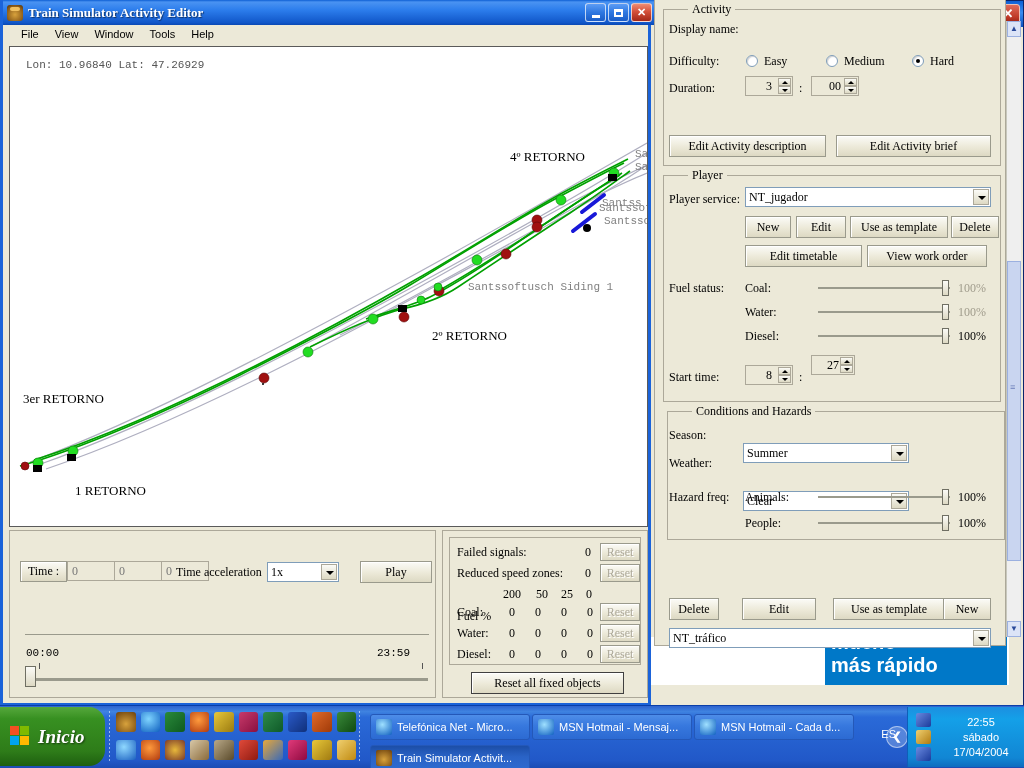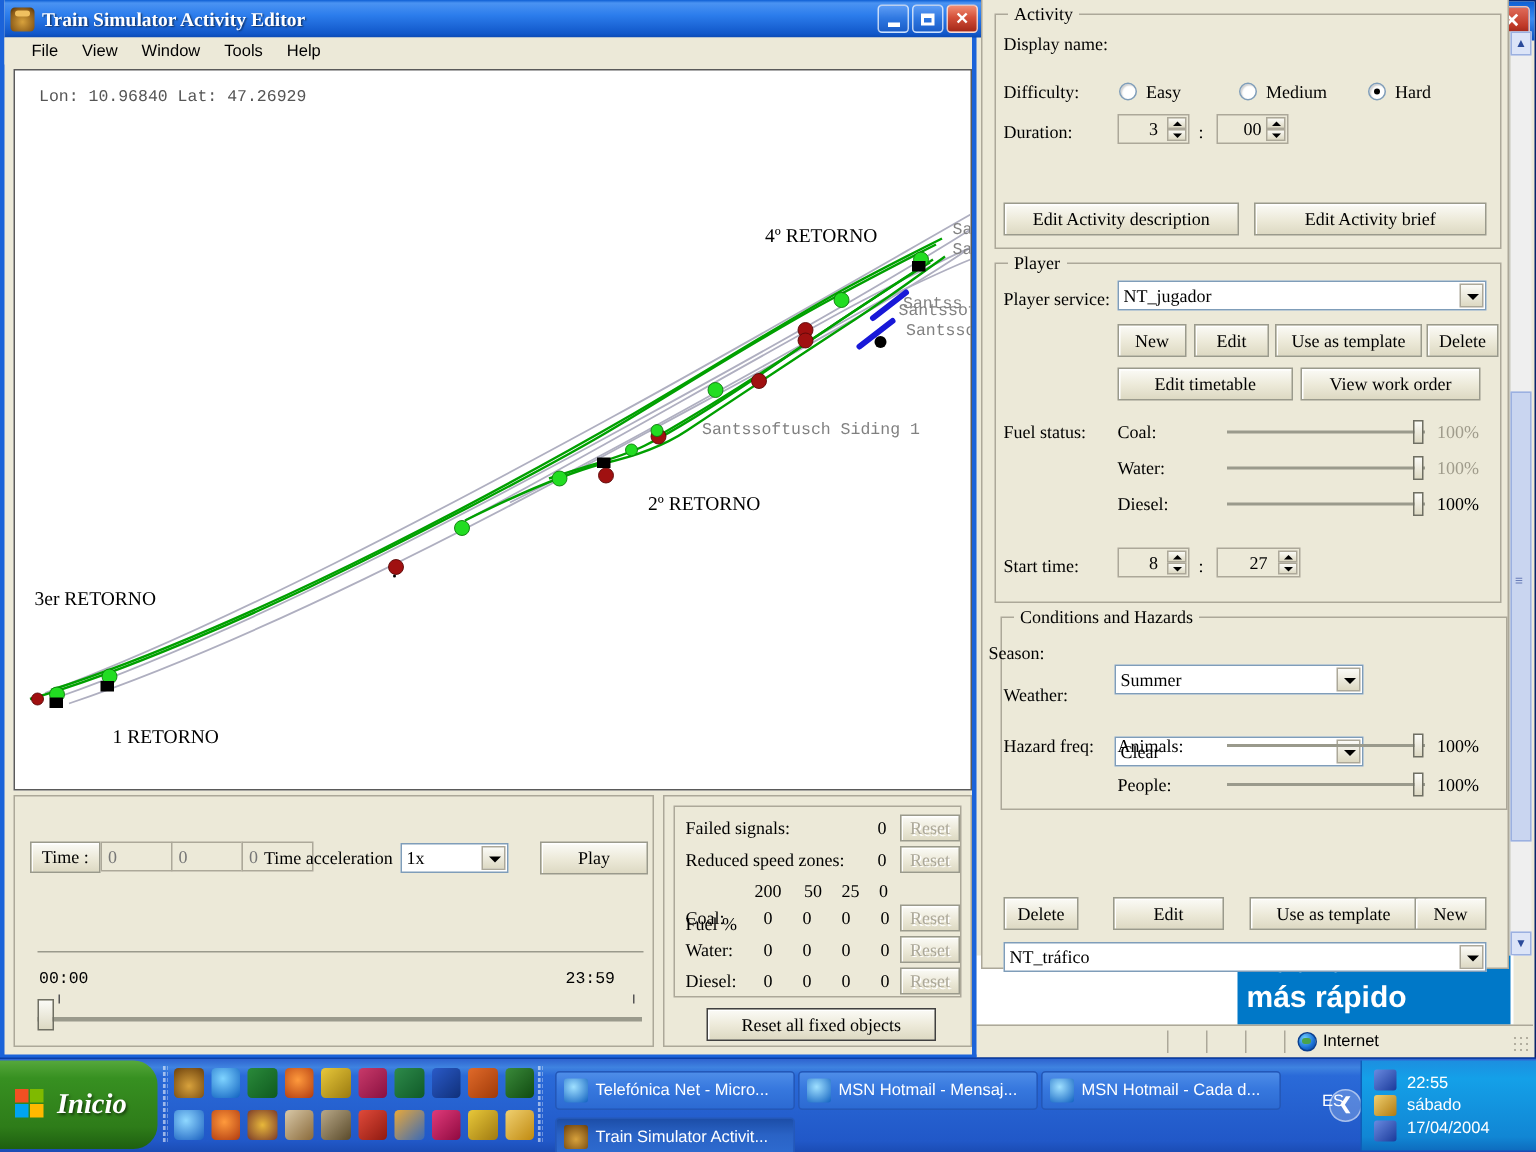--- a/index.html
+++ b/index.html
@@ -204,21 +204,21 @@
   #right-panel {
     position: absolute; left: 654px; top: 0px; width: 352px; height: 646px;
     background: #ECE9D8; border: 1px solid #ACA899; border-top:none; box-sizing: border-box;
   }
   fieldset.grp {
     position: absolute; margin: 0; padding: 0;
     border: 1px solid #ACA899; border-radius: 0;
     background: transparent;
   }
   fieldset.grp > legend {
-    margin-left: 8px; padding: 0 4px;
+    margin-left: 24px; padding: 0 4px;
     font-family: "Liberation Serif", serif; font-size: 12px; color: #000;
   }
   .lbl { position:absolute; font-family:"Liberation Serif",serif; font-size:12px; color:#000; white-space:nowrap; }
   .lbl.dim { color:#A09C8C; }
   .radio { position:absolute; width:12px; height:12px; border-radius:50%;
     background:#fff; border:1px solid #7F9DB9; box-sizing:border-box;
     box-shadow: inset 1px 1px 1px rgba(0,0,0,.18); }
   .radio.on:after { content:""; position:absolute; left:3px; top:3px; width:4px; height:4px; border-radius:50%; background:#000; }
   .spin {
     position:absolute; border:1px solid #ACA899; background:#ECE9D8; box-sizing:border-box;
@@ -279,21 +279,21 @@
   }
   .tb-item.active { background: linear-gradient(to bottom, #1C4EA8 0%, #2A63C6 45%, #2E6BD0 100%); }
   .tb-ico { width:16px; height:16px; border-radius:2px; flex:none;}
   #tray {
     position:absolute; right:0; top:1px; width:116px; height:60px;
     background: linear-gradient(to bottom, #1C8FE0 0%, #14A0E8 20%, #1186D4 85%, #0E6CBE 100%);
     border-left: 1px solid #0E5FB8;
     display:flex; align-items:center;
   }
   #tray .icons { width:30px; display:flex; flex-direction:column; gap:3px; align-items:center; justify-content:center; }
-  #tray .clockbox { flex:1; color:#fff; font: 11px "Liberation Sans", sans-serif; line-height:15px;}
+  #tray .clockbox { flex:1; color:#fff; font: 11px "Liberation Sans", sans-serif; text-align:center; line-height:15px;}
   #lang-ind { position:absolute; right:128px; top:22px; color:#fff; font:11px "Liberation Sans",sans-serif; }
   #tray-chev { position:absolute; right:116px; top:20px; width:20px; height:20px; border-radius:50%;
     background: rgba(255,255,255,.22); border:1px solid rgba(255,255,255,.5);
     color:#fff; font:bold 11px "Liberation Sans",sans-serif; text-align:center; line-height:18px;}
   #kbd-ind { position:absolute; right:104px; top:20px; color:#fff; font:11px "Liberation Sans",sans-serif;}
 </style>
 </head>
 <body>
 
 <div class="root">
@@ -311,31 +311,20 @@
       <div class="arrow-dn">▼</div>
     </div>
 
     <div id="ie-content">
       <div id="ie-ad">
         <div class="l1">mucho</div>
         <div class="l2">más rápido</div>
       </div>
     </div>
 
-    <div id="ie-statusbar">
-      <div class="seg s1"></div>
-      <div class="seg s2"></div>
-      <div class="seg s3"></div>
-      <div class="seg s4"></div>
-      <div class="zone">
-        <span class="globe-ico"></span>
-        <span>Internet</span>
-      </div>
-      <div id="ie-grip"></div>
-    </div>
   </div>
 
   <div id="app">
 
     <div id="titlebar">
       <div id="title-icon"></div>
       <div id="title-text">Train Simulator Activity Editor</div>
       <div class="winbtn">
           <span class="min-glyph"></span>
         </div>
@@ -563,31 +552,31 @@
     </div>
     <div class="lbl" style="left:303px; top:329px;">100%</div>
 
     <div class="lbl" style="left:14px; top:370px;">Start time:</div>
     <div class="spin" style="left:90px; top:365px; width:48px;">
       <span>8</span>
       <span class="up"></span>
       <span class="dn"></span>
     </div>
     <div class="lbl" style="left:144px; top:370px;">:</div>
-    <div class="spin" style="left:156px; top:365px; width:56px;">
+    <div class="spin" style="left:156px; top:355px; width:44px;">
       <span>27</span>
       <span class="up"></span>
       <span class="dn"></span>
     </div>
 
     <fieldset class="grp" style="left:12px; top:404px; width:336px; height:134px;">
       <legend>Conditions and Hazards</legend>
     </fieldset>
 
-    <div class="lbl" style="left:4px; top:428px;">Season:</div>
+    <div class="lbl" style="left:14px; top:428px;">Season:</div>
     <div class="xp-combo" style="left:88px; top:423px; width:166px;">
       <span>Summer</span>
       <span class="arrow"></span>
     </div>
 
     <div class="lbl" style="left:14px; top:456px;">Weather:</div>
     <div class="xp-combo" style="left:88px; top:451px; width:166px;">
       <span>Clear</span>
       <span class="arrow"></span>
     </div>

